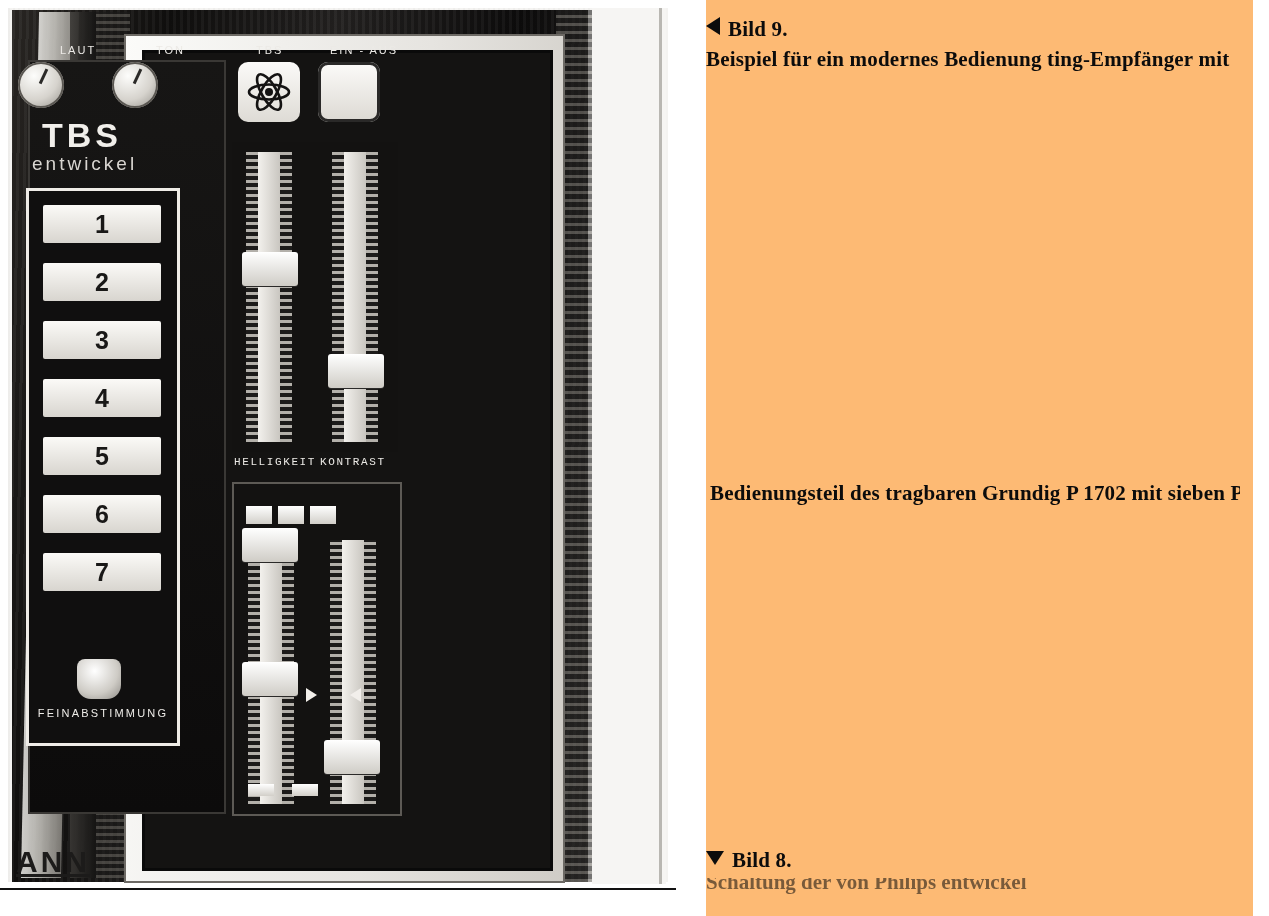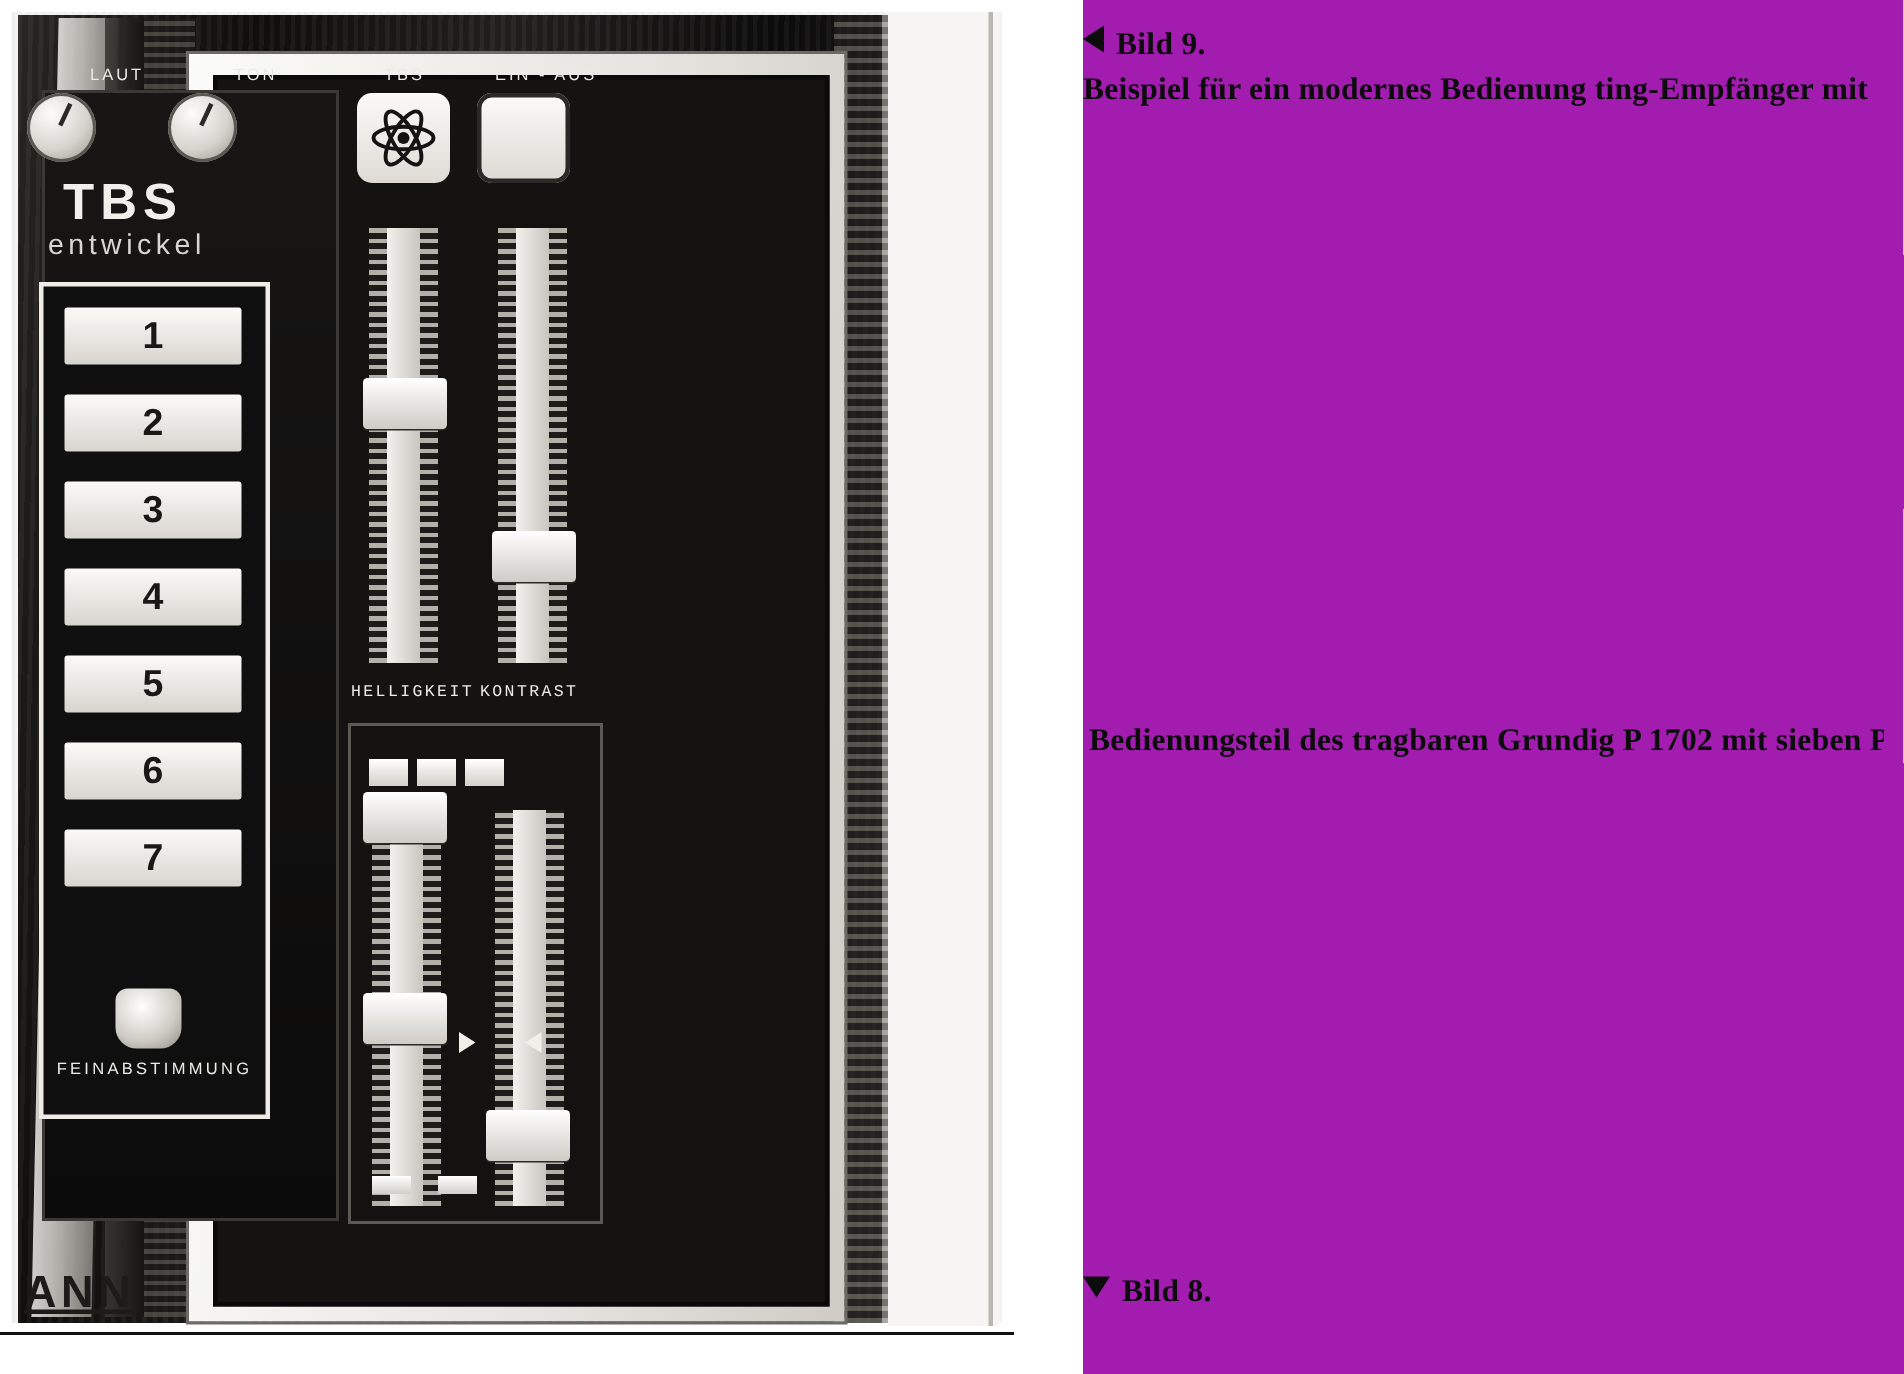--- a/index.html
+++ b/index.html
@@ -342,25 +342,25 @@
     width: 0; height: 0;
     border-top: 7px solid transparent;
     border-bottom: 7px solid transparent;
   }
   .arrow-l { border-left: 11px solid #f2efeb; }
   .arrow-r { border-right: 11px solid #f2efeb; }
 
   
   .textcol {
     position: absolute;
-    left: 722px;
+    left: 706px;
     top: 0;
     width: 547px;
     height: 916px;
-    background: #a21caf;
+    background: #fdba74;
     color: #0c0c0c;
   }
   .cap {
     position: absolute;
     font-family: "Liberation Serif", serif;
     font-weight: bold;
     font-size: 21px;
     line-height: 30px;
     letter-spacing: .2px;
   }
@@ -514,14 +514,17 @@
   <div class="cap cap10">
     <span class="body clipped">Bedienungsteil des tragbaren Grundig P 1702 mit sieben Programmtasten u potentiometer</span>
   </div>
 
   <div class="cap cap11">
     <span class="head">
       <span class="tri-down"></span><span>Bild 8.</span>
     </span>
   </div>
 
+  <div class="cut-row">
+    <span class="inner">Schaltung der von Philips entwickel</span>
+  </div>
 
 </div>
 
 </body></html>

